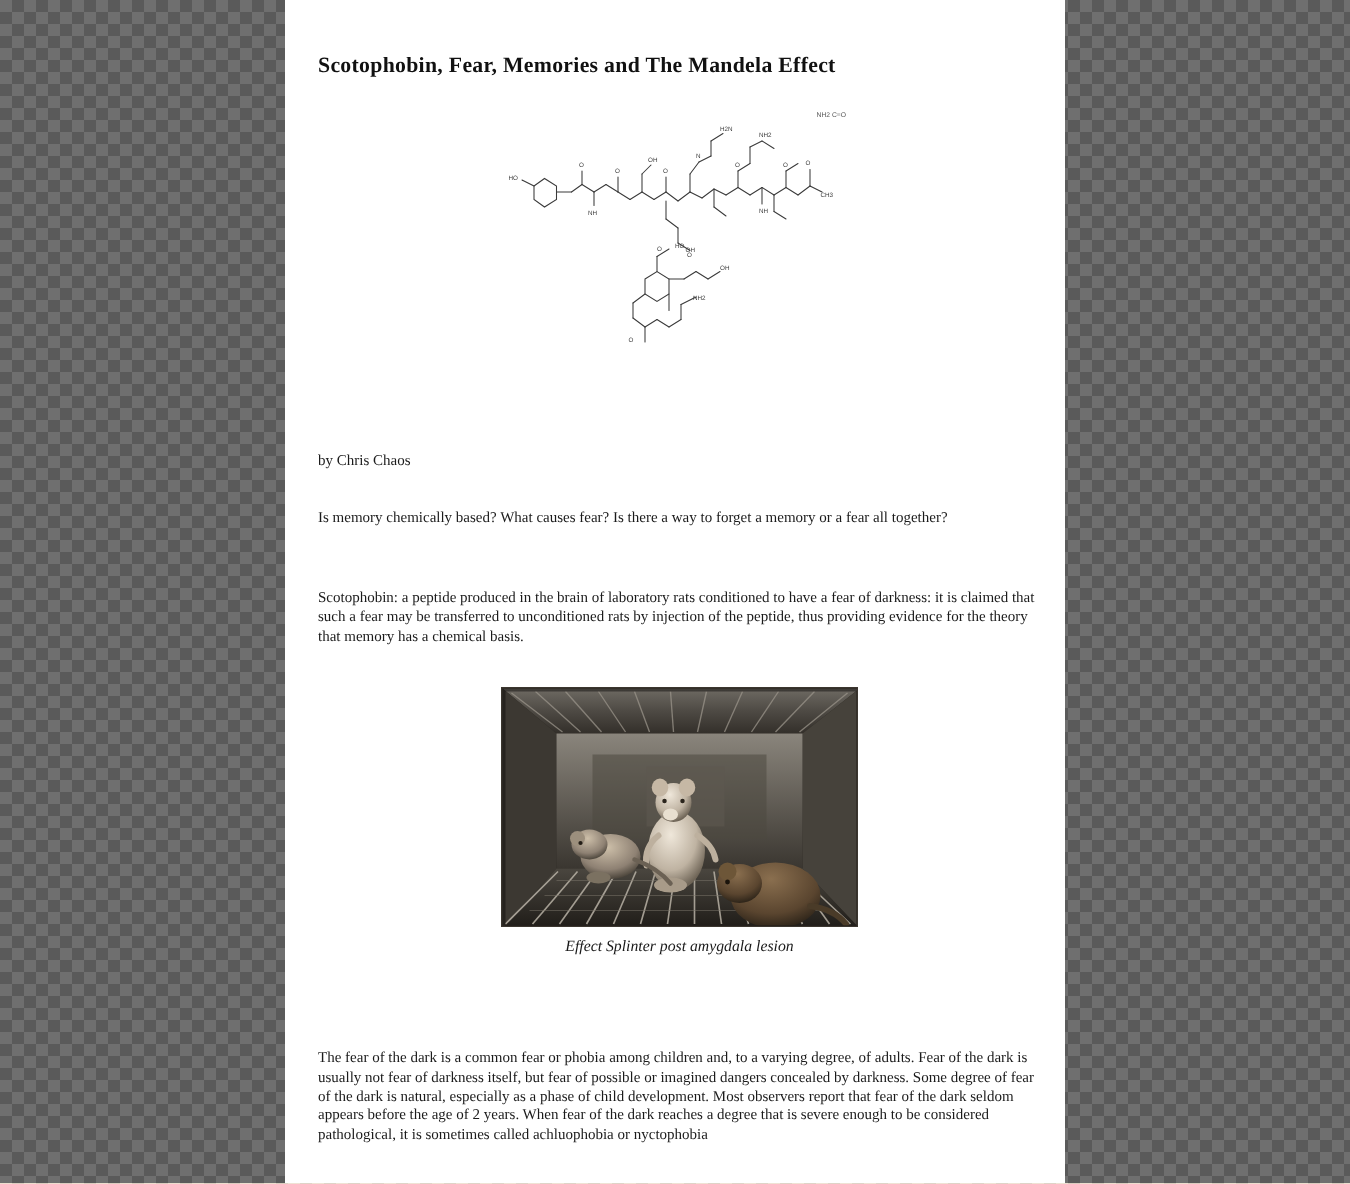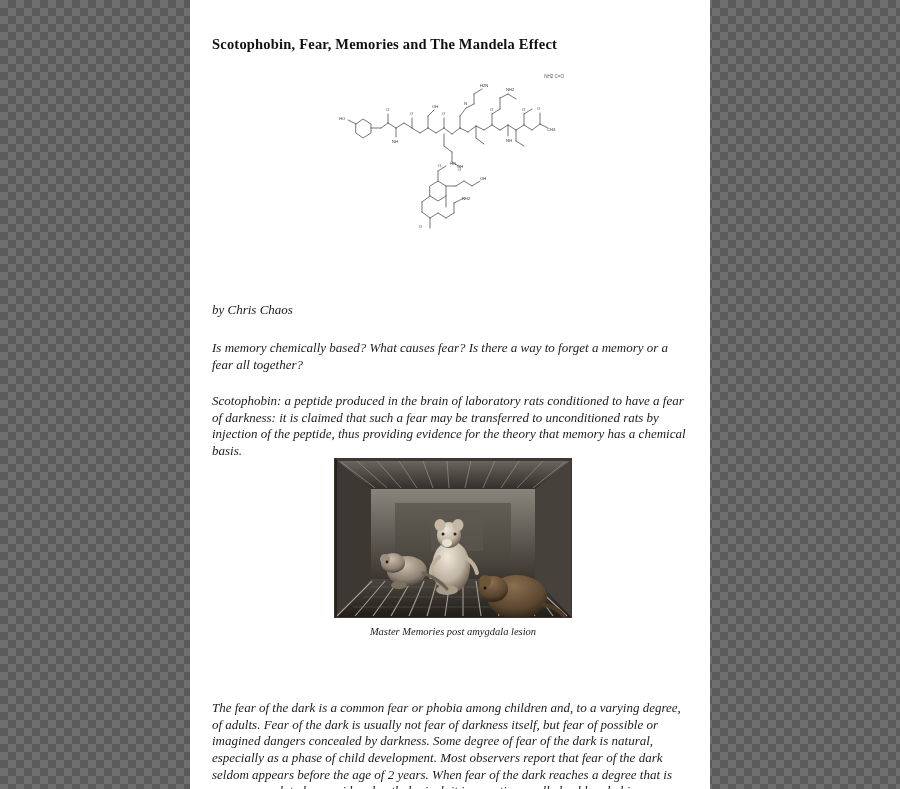--- a/index.html
+++ b/index.html
@@ -77,25 +77,24 @@
     color: #555;
     font-family: "Liberation Sans", sans-serif;
   }
 
   
   .para {
     position: absolute;
     left: 22px;
     width: 478px;
     font-family: "Liberation Serif", serif;
-    font-size: 13px;
+    font-size: 10px;
     line-height: 1.28;
     color: #1b1b1b;
     text-align: left;
-    font-style: italic;
   }
   .byline { top: 302px; }
   .q-para { top: 340px; }
   .def-para { top: 393px; }
   .fear-para { top: 700px; }
 
   
   .photo-frame {
     position: absolute;
     left: 144px;
@@ -344,18 +343,18 @@
           <ellipse cx="182" cy="138" rx="30" ry="22" fill="url(#ratDark)"></ellipse>
           <ellipse cx="158" cy="130" rx="15" ry="13" fill="url(#ratDark)"></ellipse>
           <ellipse cx="150" cy="122" rx="6" ry="6" fill="#6d5638"></ellipse>
           <circle cx="150" cy="129" r="1.6" fill="#1b140c"></circle>
           <path d="M205 145 q16 2 24 12" stroke="#4a3b28" stroke-width="4" fill="none" stroke-linecap="round"></path>
         </g>
 
         <rect x="0" y="0" width="238" height="160" fill="none" stroke="#100e0b" stroke-width="4" opacity="0.5"></rect>
       </svg>
     </div>
-    <div class="photo-caption">Master Memories post amygdala lesion</div>
+    <div class="photo-caption">Effect Splinter post amygdala lesion</div>
 
     <div class="para fear-para">The fear of the dark is a common fear or phobia among children and, to a varying degree, of adults. Fear of the dark is usually not fear of darkness itself, but fear of possible or imagined dangers concealed by darkness. Some degree of fear of the dark is natural, especially as a phase of child development. Most observers report that fear of the dark seldom appears before the age of 2 years. When fear of the dark reaches a degree that is severe enough to be considered pathological, it is sometimes called achluophobia or nyctophobia</div>
 
   </div>
 </div>
 
 </body></html>

